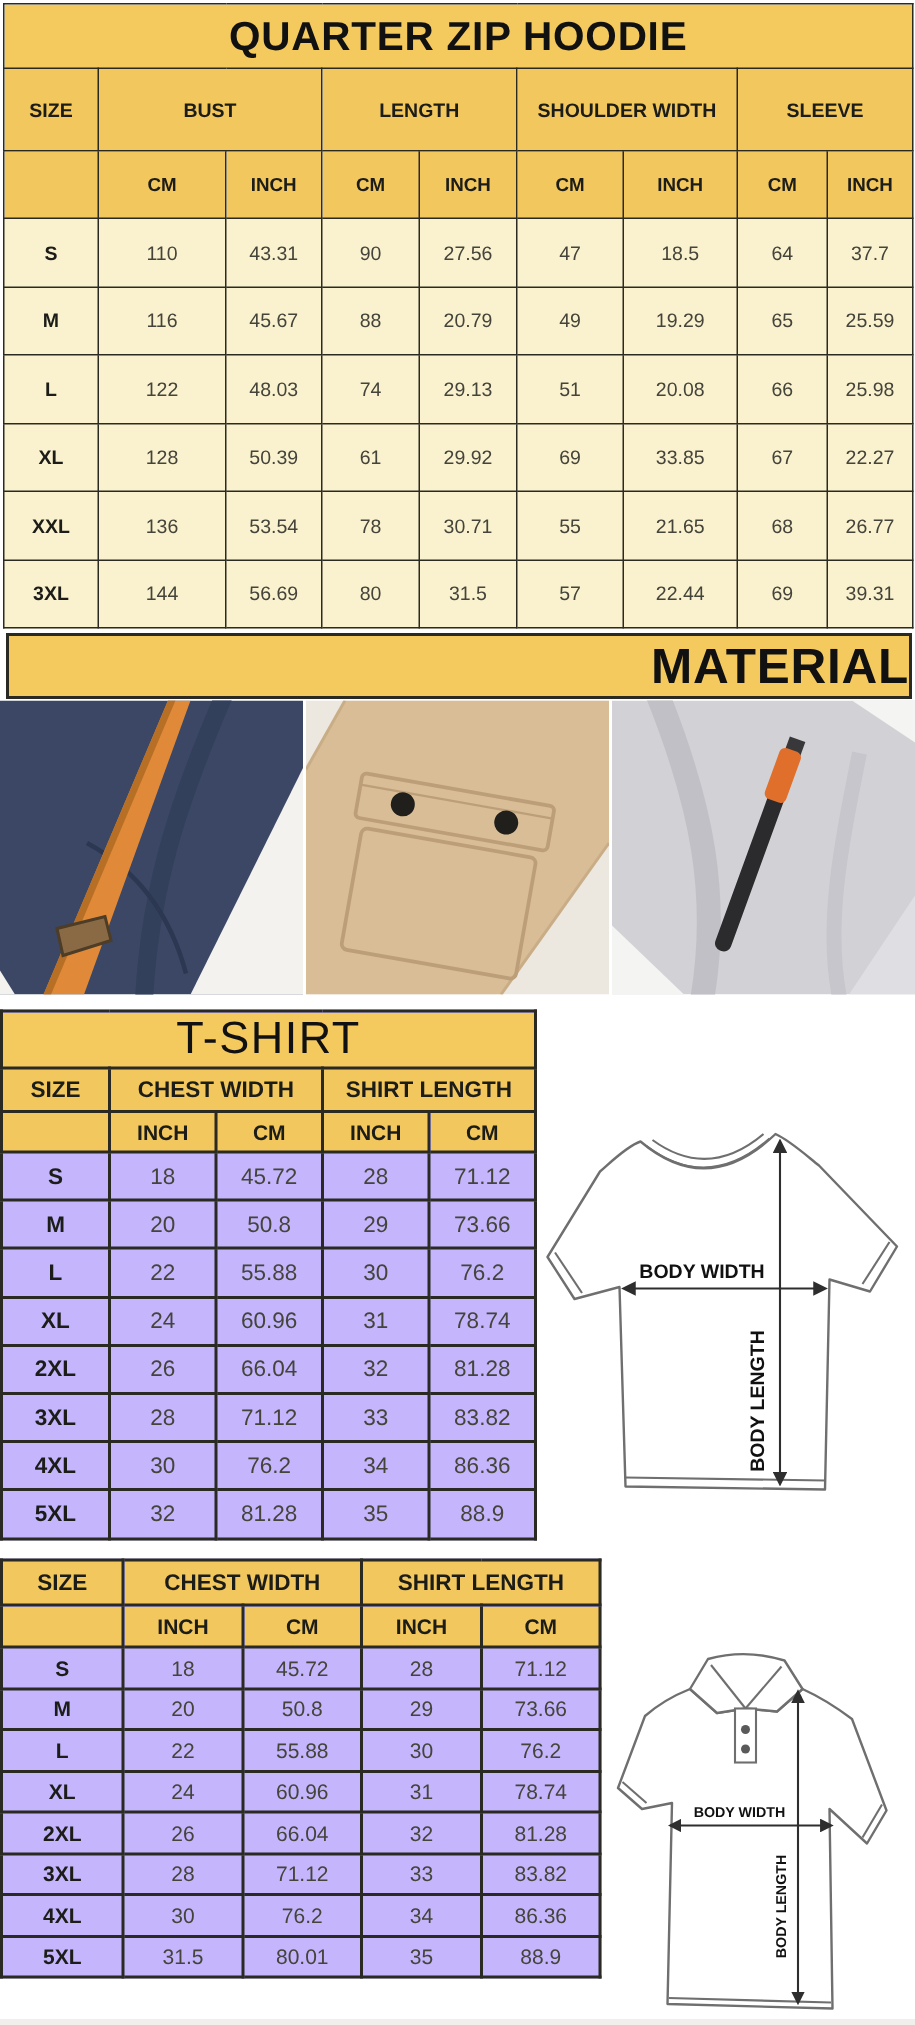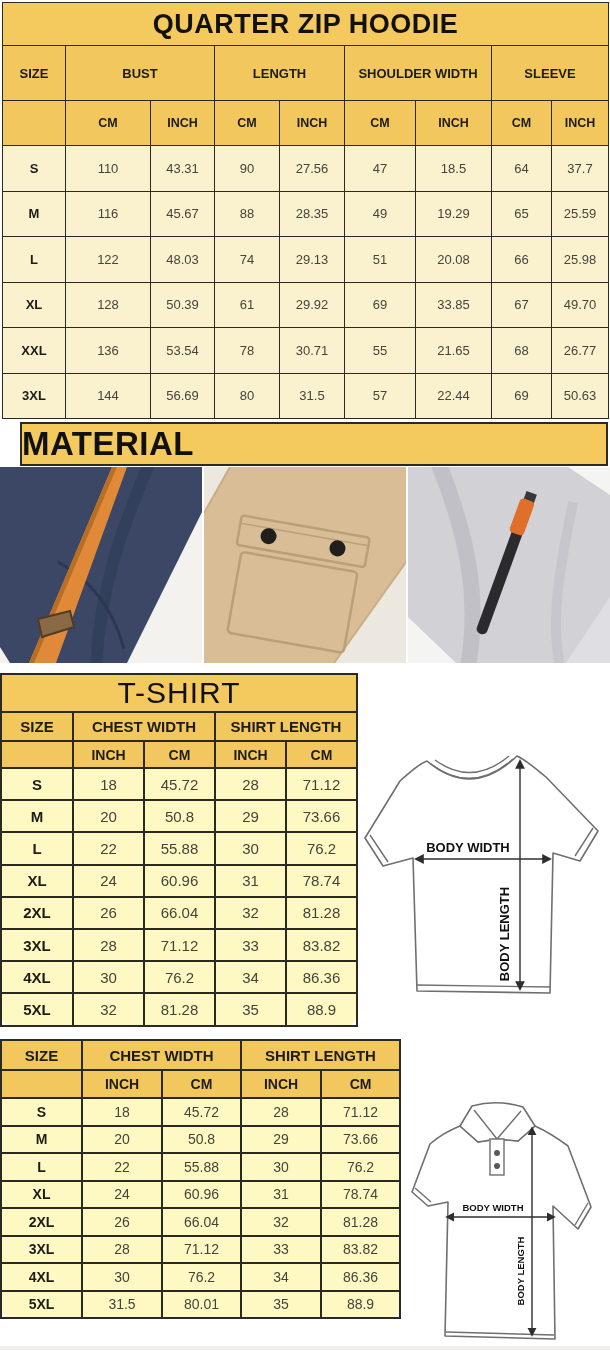--- a/index.html
+++ b/index.html
@@ -14,40 +14,40 @@
   .sheet tr.cols th{background:#f2c75e;font-weight:bold;font-size:13px;}
   .sheet tr.units th{background:#f2c75e;font-weight:bold;font-size:12.5px;}
   .sheet tbody td{font-size:13px;color:#44443a;}
   .sheet tbody td.size-col{font-weight:bold;color:#1c1c18;}
 
   .hoodie{width:606px;margin:2px 2px 0 2px;}
   .hoodie tr.cols th{height:52px;}
   .hoodie tr.units th{height:42px;}
   .hoodie tbody td{height:42.5px;}
 
-  table.small{background:#fef9c3;border-radius:15px;}
+  table.small{background:#c4b5fd;}
   table.small th, table.small td{border-width:2px;}
   .small .title-cell{font-weight:400;font-size:30px;letter-spacing:1px;}
   .small tr.cols th{font-size:15px;height:25px;}
   .small tr.units th{font-size:14px;height:23px;}
   .small tbody td{font-size:15px;}
 
   .tshirt{width:356px;}
   .tshirt .title-cell{height:34px;}
   .tshirt tbody td{height:28.2px;}
 
   .polo{width:399px;}
   .polo .title-cell{height:36px;}
   .polo tr.cols th{height:26px;}
   .polo tr.units th{height:24px;}
   .polo tbody td{height:23.5px;font-size:14px;}
 
   
-  .material-banner{margin:3px 2px 0 20px;height:40px;background:#f4ca5f;border:2px solid #2a2a22;
-    display:flex;align-items:center;justify-content:flex-start;font-size:33px;font-weight:bold;color:#111;letter-spacing:.5px;}
+  .material-banner{margin:3px 2px 0 4px;height:40px;background:#f4ca5f;border:2px solid #2a2a22;
+    display:flex;align-items:center;justify-content:flex-end;font-size:33px;font-weight:bold;color:#111;letter-spacing:.5px;}
   .photos{margin-top:1px;display:flex;gap:2px;background:#fff;}
   .photos svg{display:block;}
 
   
   .garment-section{position:relative;}
   .tshirt-section{margin-top:10px;height:350px;}
   .polo-section{margin-top:16px;height:320px;}
   .diagram{position:absolute;}
   .diagram text{font-weight:bold;fill:#111;}
   .outline{fill:#ffffff;stroke:#6f6f6f;stroke-width:1.6;stroke-linejoin:round;}
@@ -105,21 +105,21 @@
           <td>47</td>
           <td>18.5</td>
           <td>64</td>
           <td>37.7</td>
         </tr>
         <tr>
           <td class="size-col">M</td>
           <td>116</td>
           <td>45.67</td>
           <td>88</td>
-          <td>28.35</td>
+          <td>20.79</td>
           <td>49</td>
           <td>19.29</td>
           <td>65</td>
           <td>25.59</td>
         </tr>
         <tr>
           <td class="size-col">L</td>
           <td>122</td>
           <td>48.03</td>
           <td>74</td>
@@ -131,21 +131,21 @@
         </tr>
         <tr>
           <td class="size-col">XL</td>
           <td>128</td>
           <td>50.39</td>
           <td>61</td>
           <td>29.92</td>
           <td>69</td>
           <td>33.85</td>
           <td>67</td>
-          <td>49.70</td>
+          <td>22.27</td>
         </tr>
         <tr>
           <td class="size-col">XXL</td>
           <td>136</td>
           <td>53.54</td>
           <td>78</td>
           <td>30.71</td>
           <td>55</td>
           <td>21.65</td>
           <td>68</td>
@@ -153,21 +153,21 @@
         </tr>
         <tr>
           <td class="size-col">3XL</td>
           <td>144</td>
           <td>56.69</td>
           <td>80</td>
           <td>31.5</td>
           <td>57</td>
           <td>22.44</td>
           <td>69</td>
-          <td>50.63</td>
+          <td>39.31</td>
         </tr>
       </tbody>
   </table>
 
   <div class="material-banner">
     <span>MATERIAL</span>
   </div>
 
   <div class="photos">
 

